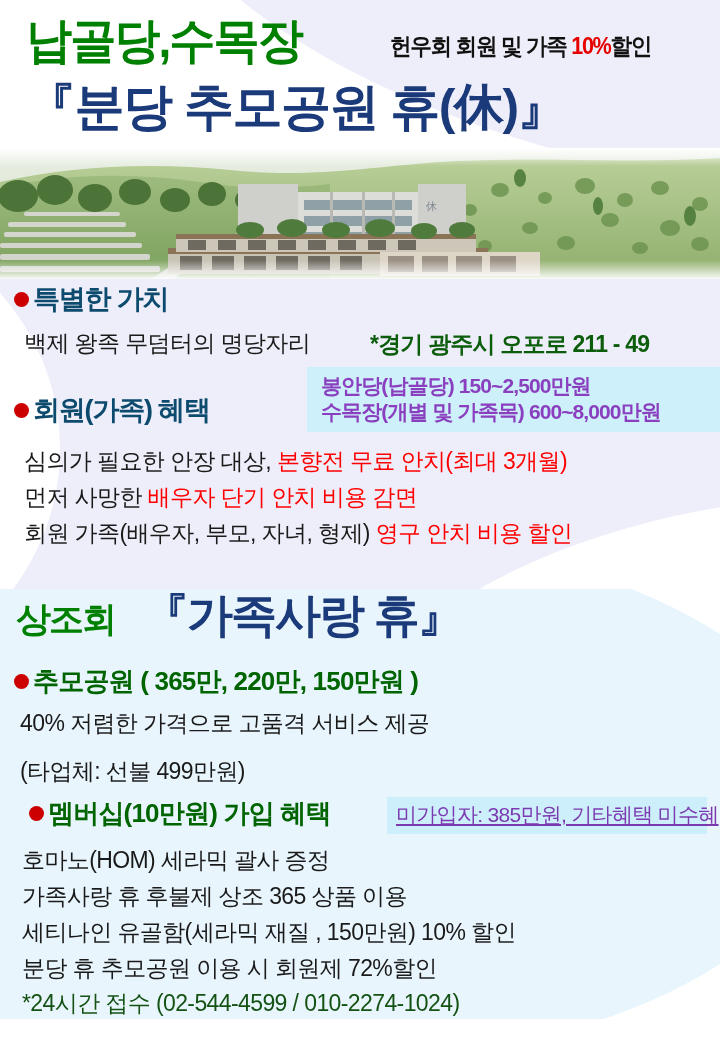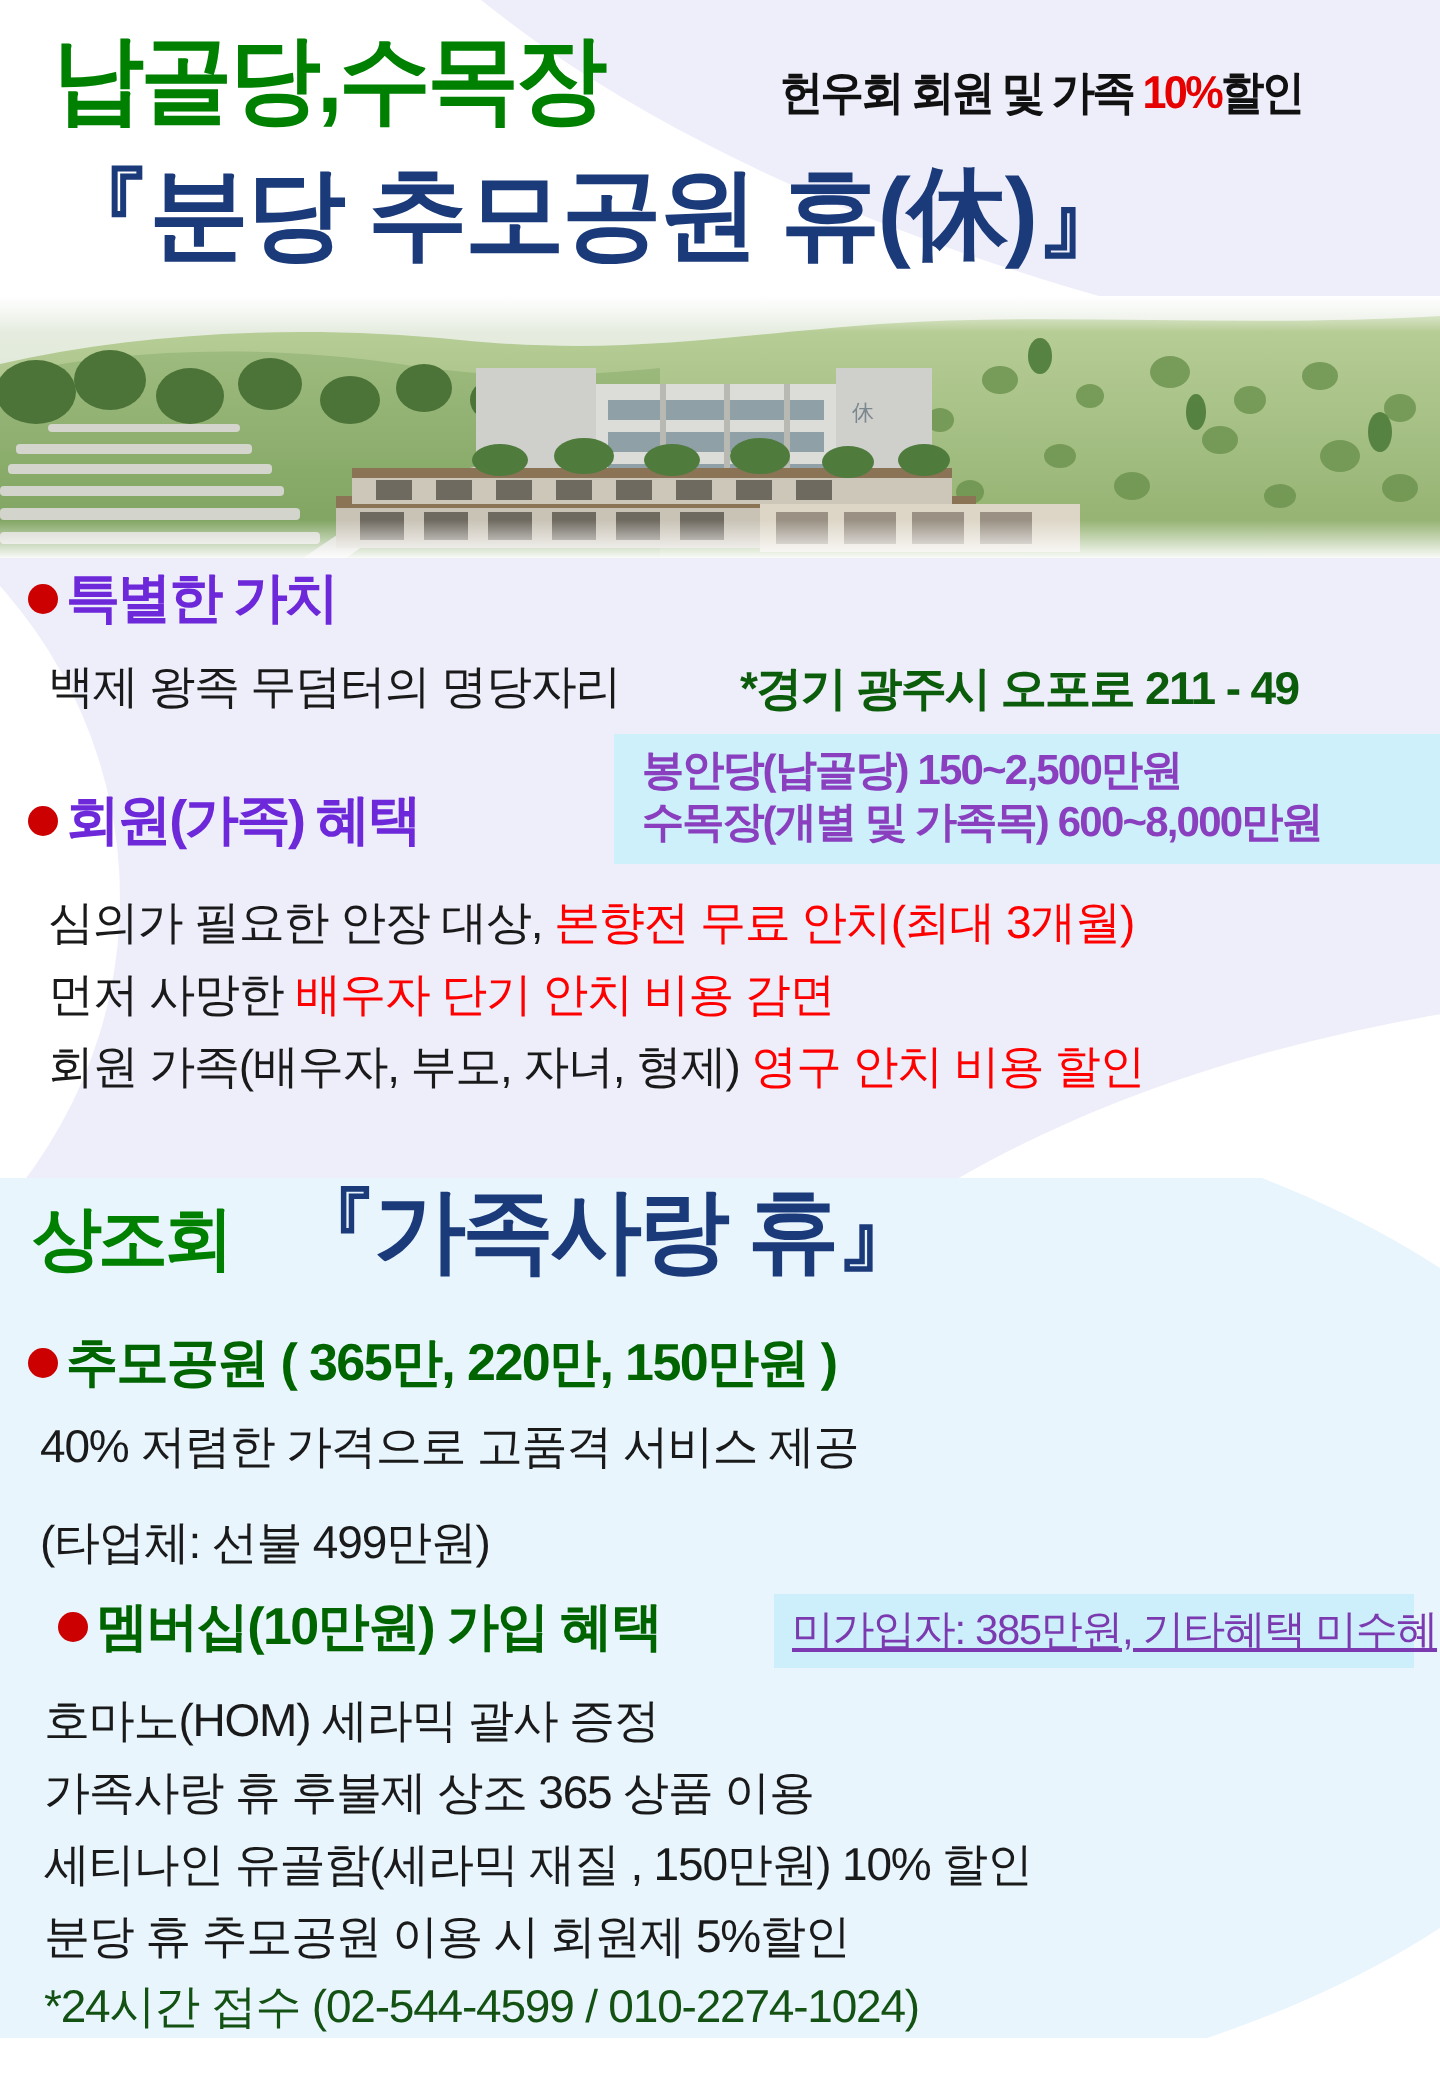--- a/index.html
+++ b/index.html
@@ -162,21 +162,21 @@
   .dot {
     width: 15px; height: 15px;
     border-radius: 50%;
     background: #cc0000;
     margin-right: 4px;
     flex: 0 0 auto;
   }
   .head-green {
     font-size: 27px;
     font-weight: 900;
-    color: #6d28d9;
+    color: #0c4a6e;
     letter-spacing: -1.2px;
     line-height: 1;
   }
   .body-line {
     position: absolute;
     font-size: 23px;
     color: #1a1a1a;
     letter-spacing: -0.6px;
     white-space: nowrap;
     font-weight: 400;
@@ -452,17 +452,17 @@
 
     <div class="bullet-row" style="left:29px; top:800px;">
       <span class="dot"></span>
       <span class="head-green-2">멤버십(10만원) 가입 혜택</span>
     </div>
     <div class="notebox" style="left:387px; top:797px; width:320px;">미가입자: 385만원, 기타혜택 미수혜</div>
 
     <div class="body-line" style="left:22px; top:845px;">호마노(HOM) 세라믹 괄사 증정</div>
     <div class="body-line" style="left:22px; top:881px;">가족사랑 휴 후불제 상조 365 상품 이용</div>
     <div class="body-line" style="left:22px; top:917px;">세티나인 유골함(세라믹 재질 , 150만원) 10% 할인</div>
-    <div class="body-line" style="left:22px; top:953px;">분당 휴 추모공원 이용 시 회원제 5%할인</div>
+    <div class="body-line" style="left:22px; top:953px;">분당 휴 추모공원 이용 시 회원제 72%할인</div>
     <div class="body-line green-dark" style="left:22px; top:988px;">*24시간 접수 (02-544-4599 / 010-2274-1024)</div>
 
   </div>
 </div>
 
 </body></html>

